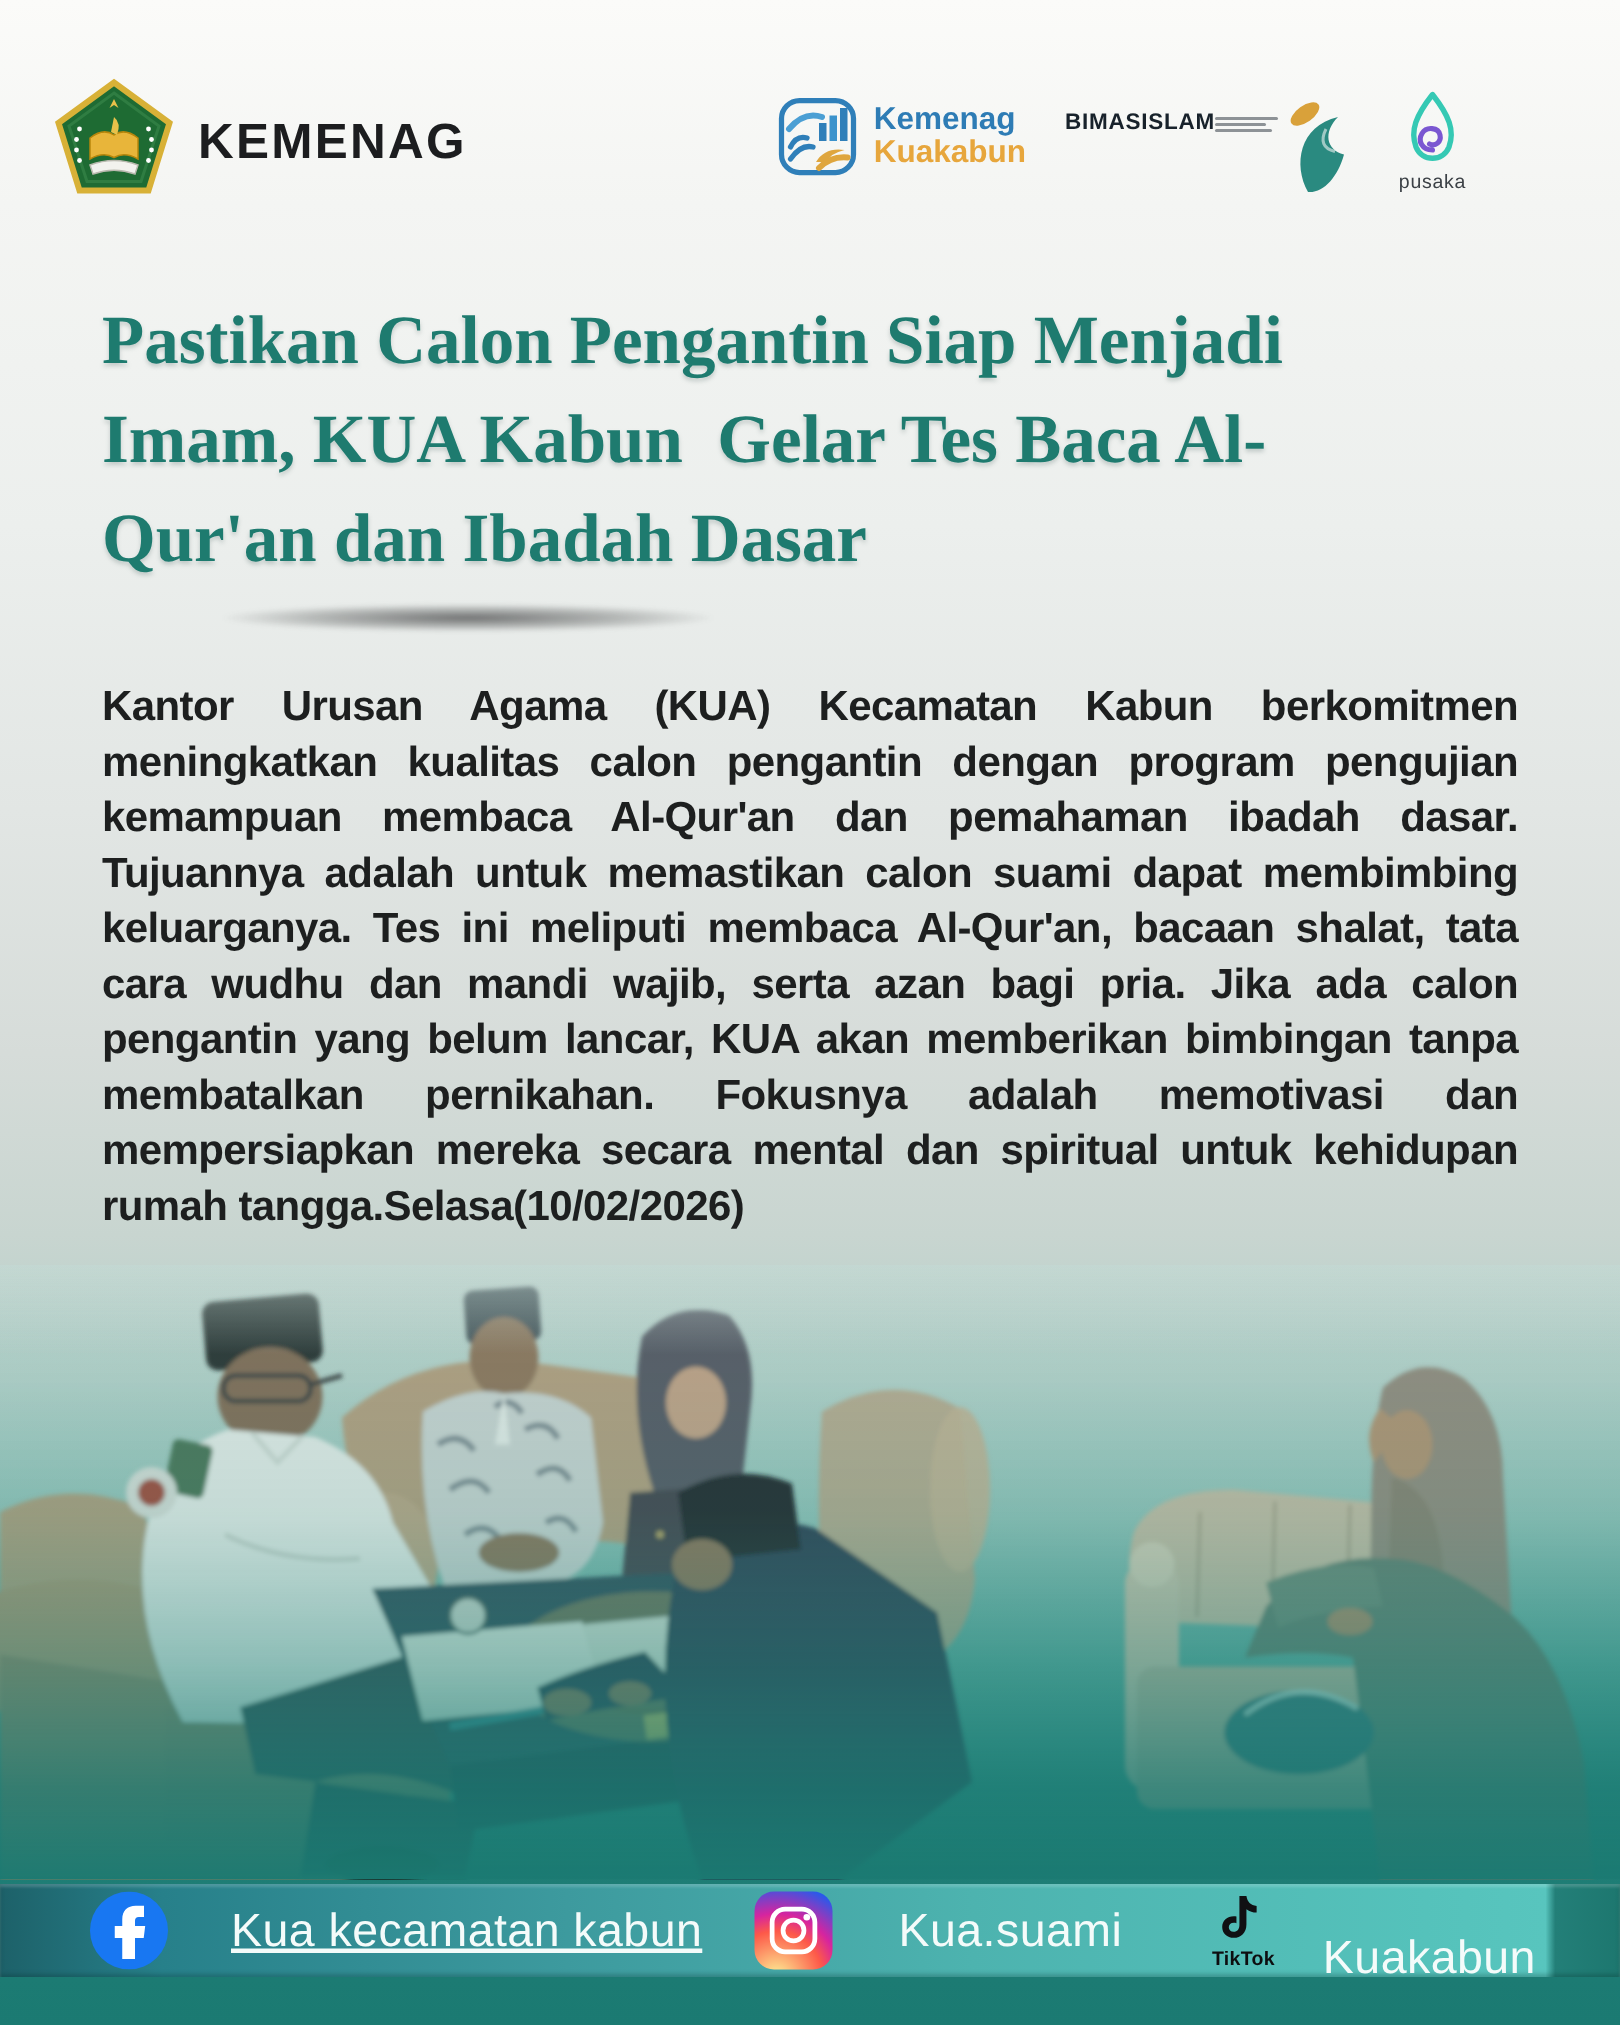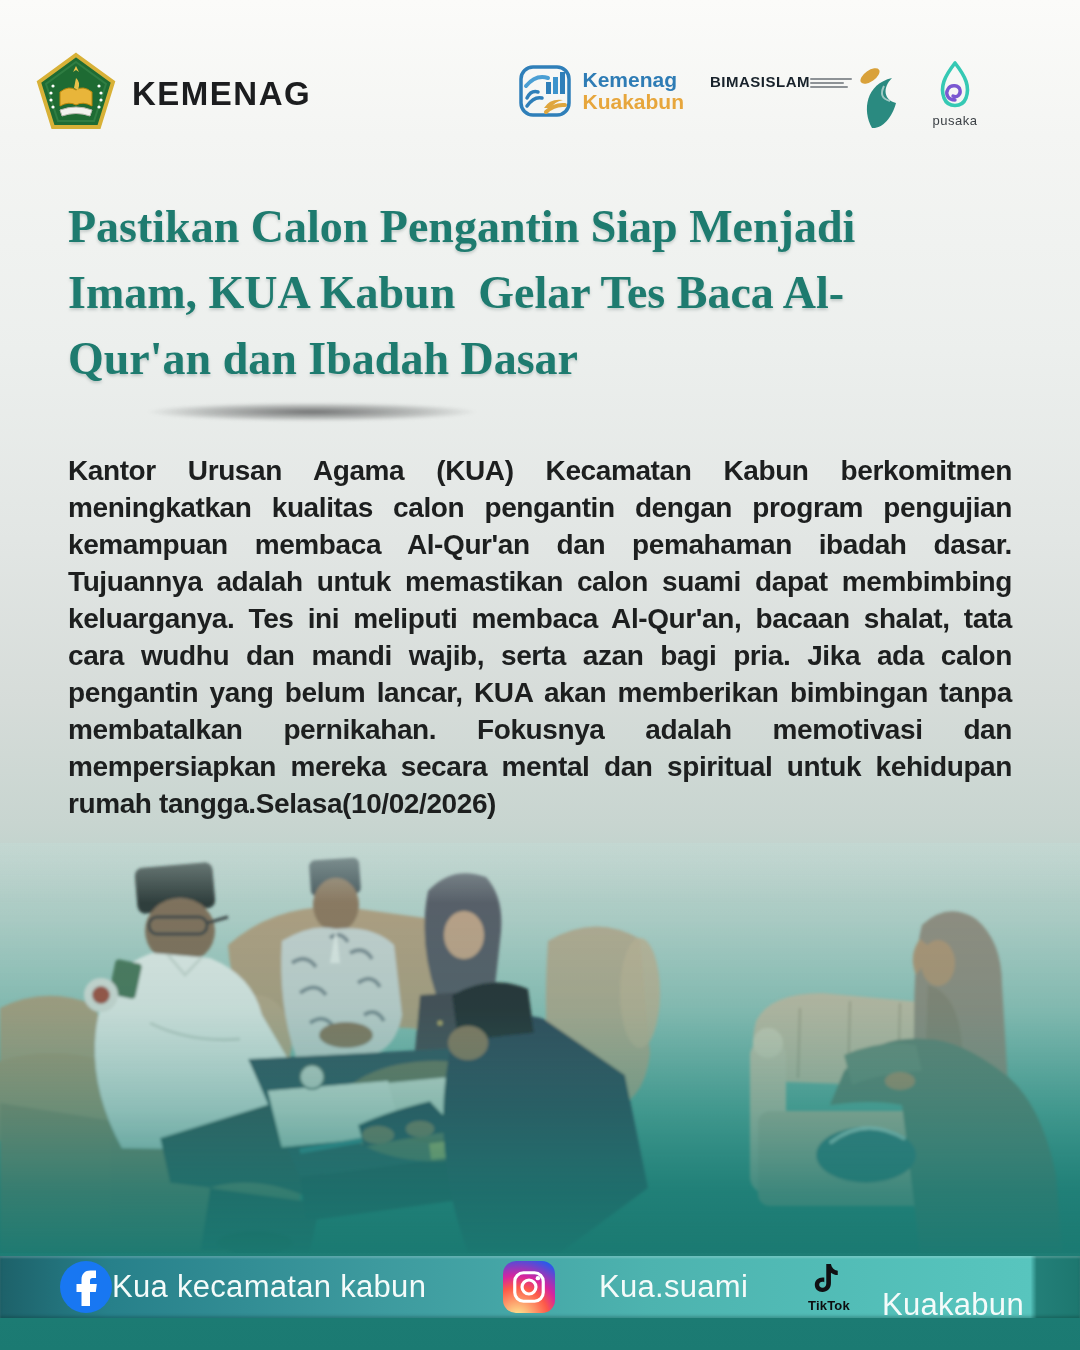--- a/index.html
+++ b/index.html
@@ -54,21 +54,21 @@
   
   .social-bar{
     position:absolute;top:1256px;left:0;width:1080px;height:62px;
     background:linear-gradient(90deg,
       #1d6169 0%, #27808a 10%, #3d9a9e 35%, #4db3af 60%,
       #55c2bb 88%, #58c5be 95.4%, #237f78 96%, #1d776f 100%);
     box-shadow:inset 0 2px 2px rgba(255,255,255,.18), inset 0 -2px 3px rgba(0,40,36,.25);
   }
   .social-item{position:absolute;top:0;height:62px;display:flex;align-items:center;gap:0;}
   .social-label{color:#f4fbfa;font-size:31px;letter-spacing:.3px;font-weight:400;}
-  .fb-item{left:60px;}  .fb-label{}
+  .fb-item{left:60px;}  .fb-label{margin-left:42px;text-decoration:underline;}
   .ig-item{left:503px;} .ig-label{margin-left:44px;}
   .tk-item{left:808px;} .tk-label{margin-left:32px;margin-top:36px;}
   .ig-tile{
     width:52px;height:52px;border-radius:13px;display:flex;align-items:center;justify-content:center;
     background:radial-gradient(circle at 28% 110%, #fdf497 0%, #fd5949 45%, #d6249f 62%, #285AEB 92%);
   }
   .tk-wrap{display:flex;flex-direction:column;align-items:flex-start;line-height:12px;}
   .tk-caption{font-size:13px;font-weight:800;color:#0d0d0f;letter-spacing:.2px;}
 </style>
 </head>

